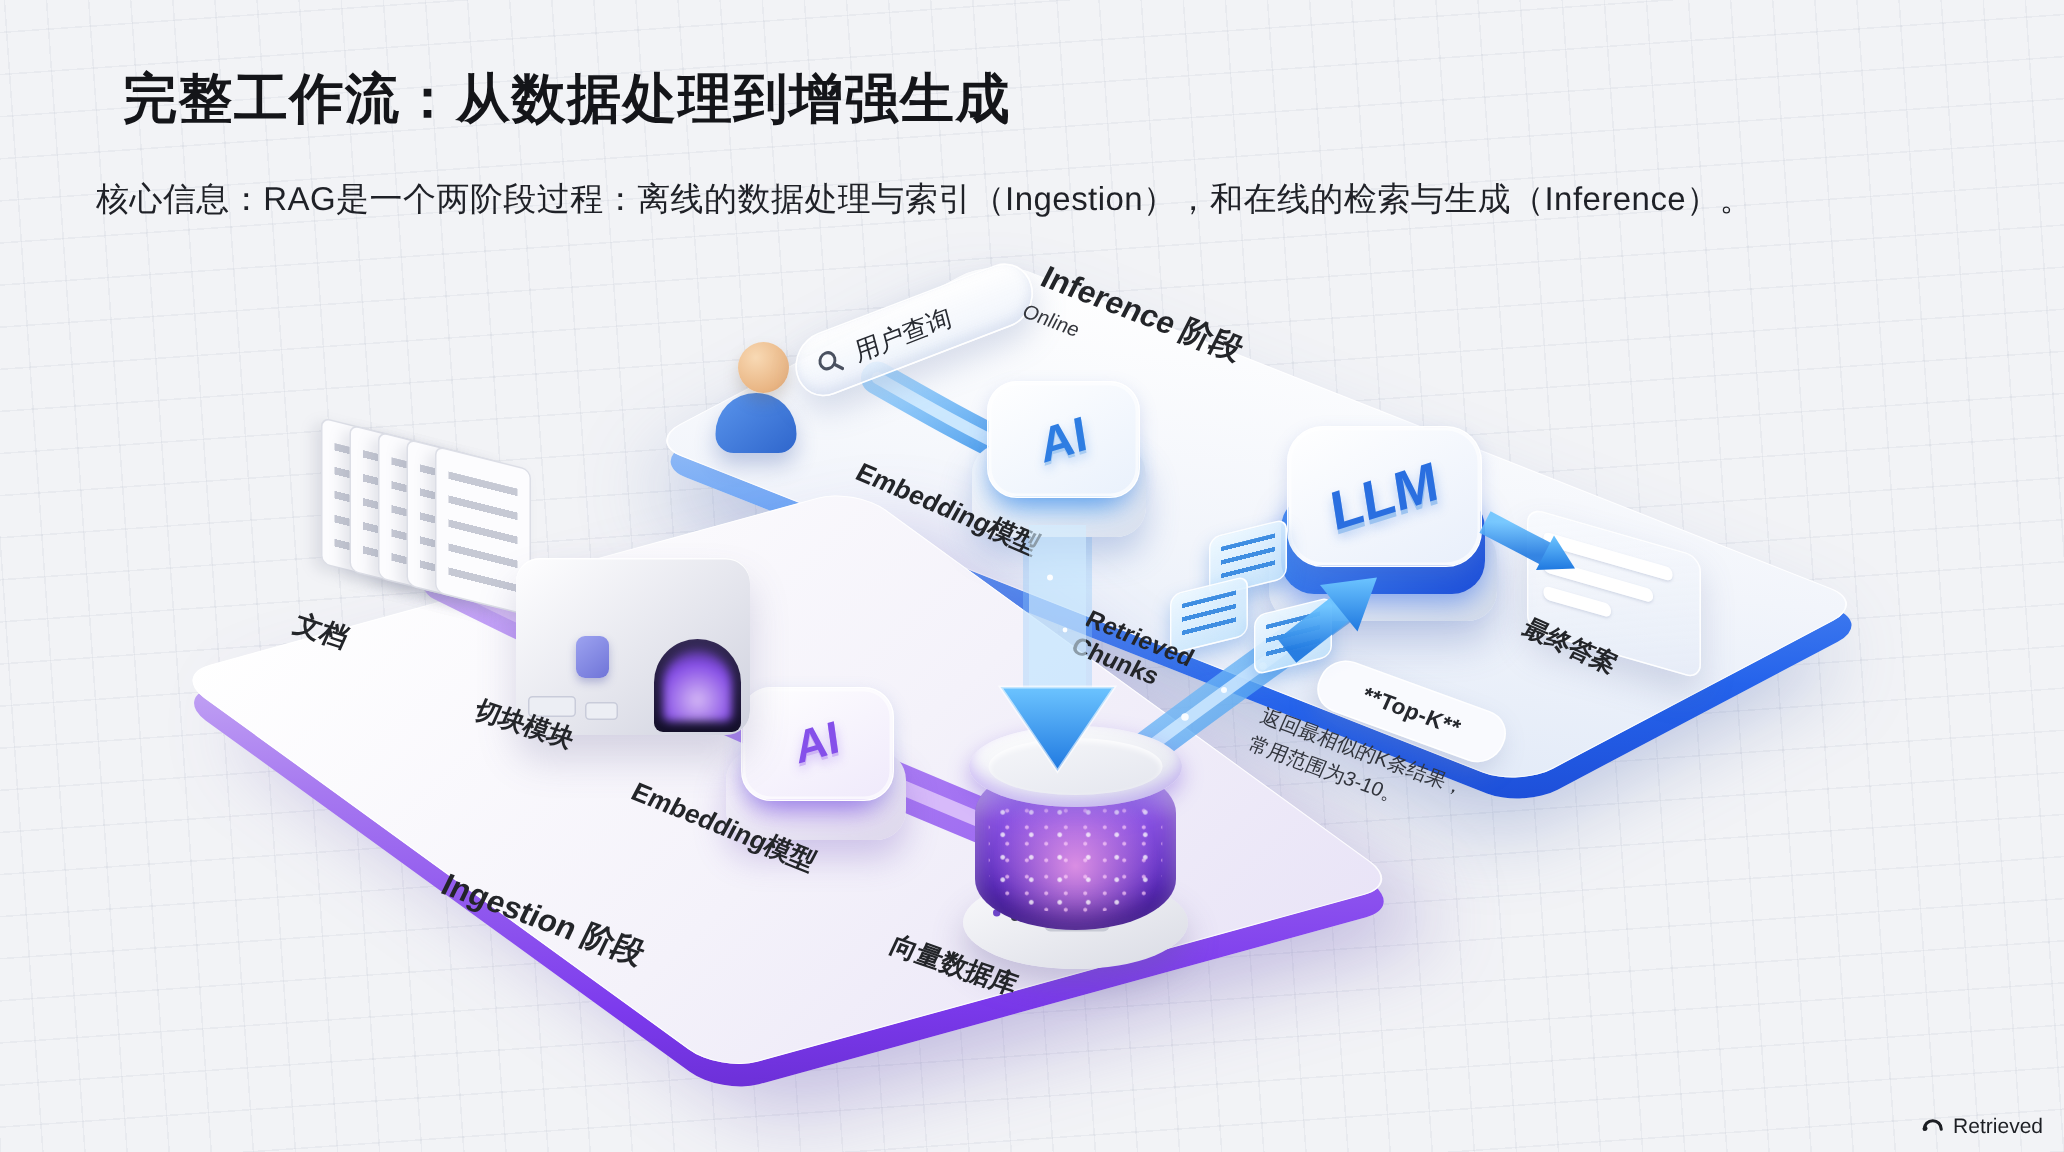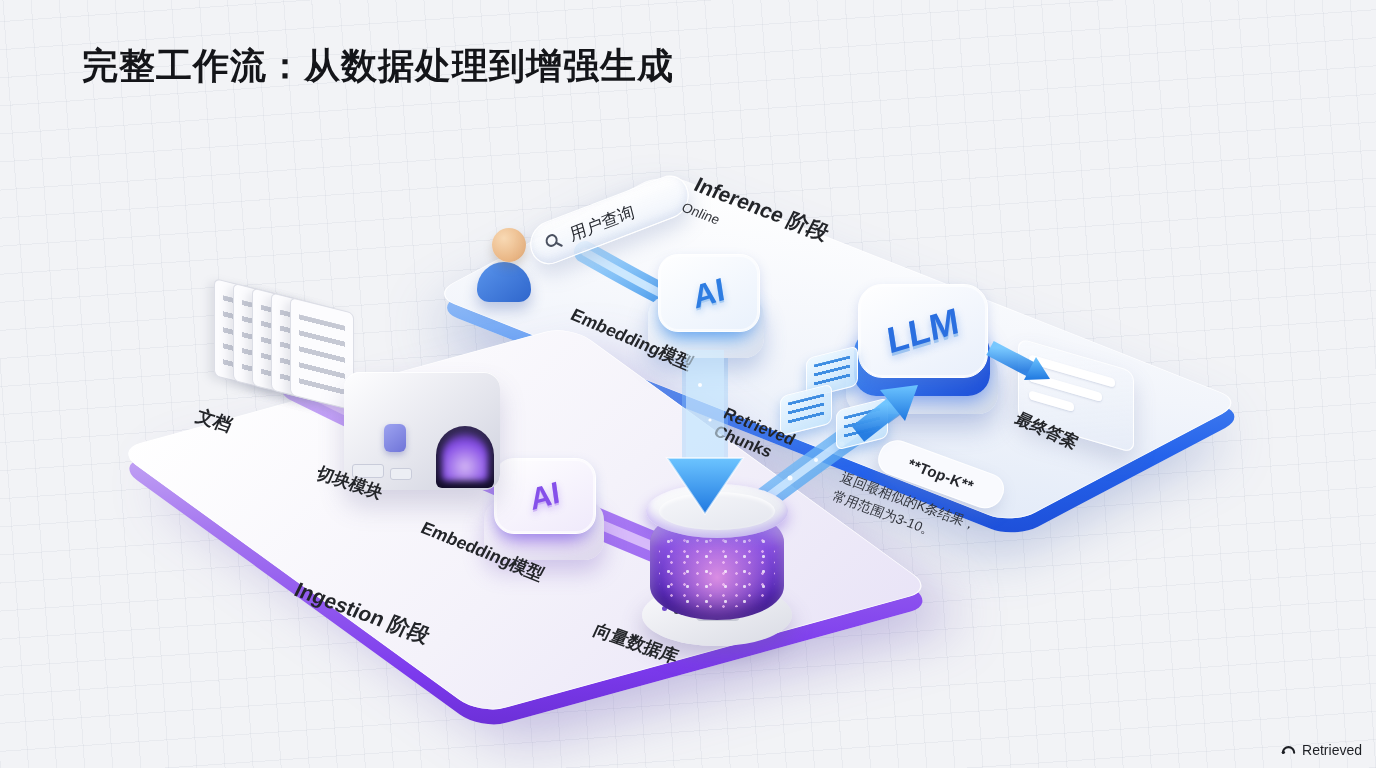--- a/index.html
+++ b/index.html
@@ -162,20 +162,21 @@
   
   .brand{position:absolute;right:14px;bottom:10px;display:flex;align-items:center;gap:5px;z-index:50;
     font-size:14px;font-weight:500;color:#1d1f24;}
 </style>
 </head>
 <body>
 
 <div class="stage">
 
   <div class="hdr-title">完整工作流：从数据处理到增强生成</div>
+  <div class="hdr-sub">核心信息：RAG是一个两阶段过程：离线的数据处理与索引（Ingestion），和在线的检索与生成（Inference）。</div>
 
   <div class="plat plat-blue-edge"></div>
   <div class="plat plat-blue-top"></div>
   <div class="plat plat-purple-edge"></div>
   <div class="plat plat-purple-top"></div>
 
   <svg class="svg-under" width="1376" height="768" viewBox="0 0 1376 768">
     <defs>
       <linearGradient id="gradP" x1="0" y1="0" x2="1" y2="1">
         <stop offset="0" stop-color="#bb93f7"></stop>

